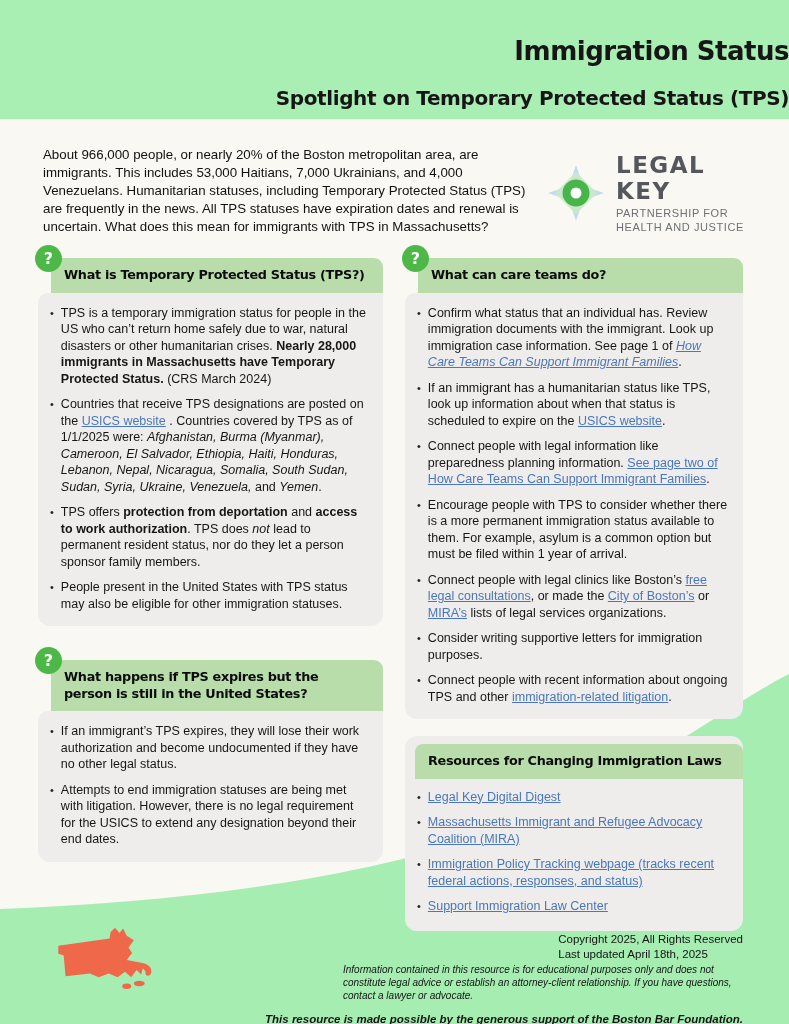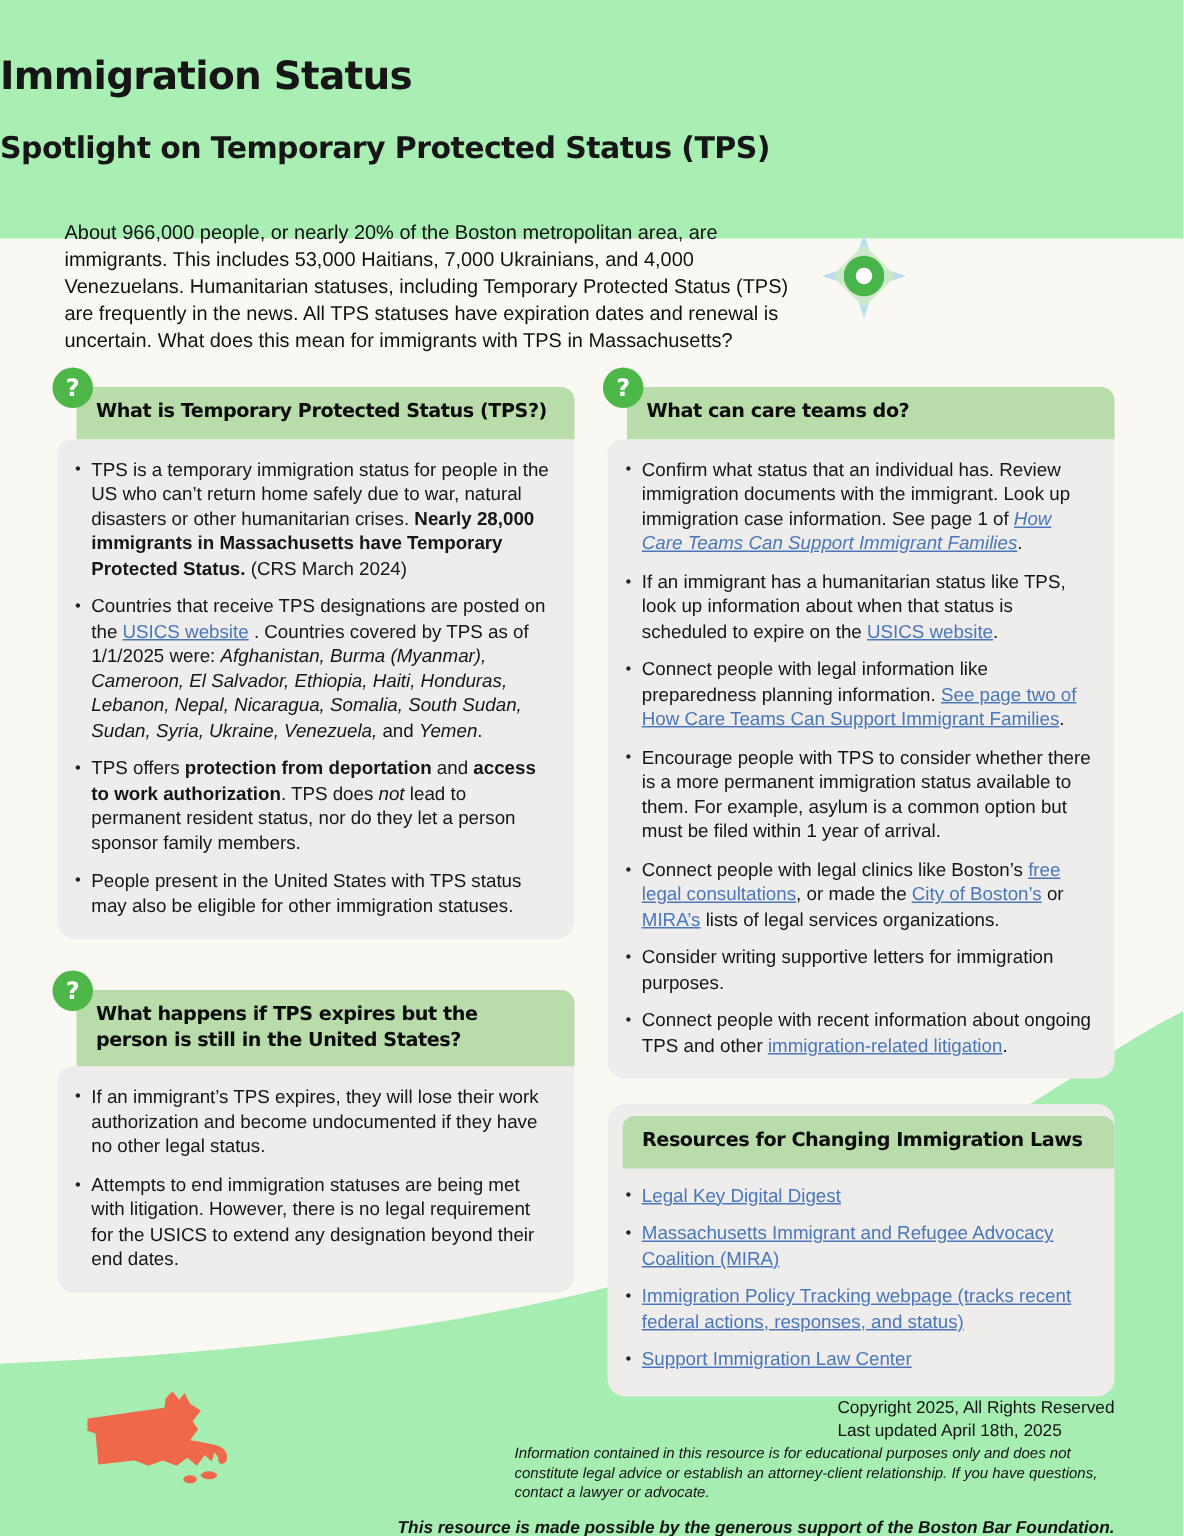--- a/index.html
+++ b/index.html
@@ -4,22 +4,22 @@
 <style>
   :root{
     --header-green:#a9efb4; --band-green:#b9dcab; --card-gray:#eeedec;
     --q-green:#4db848; --link:#4a77bb; --footer-green:#a5edb1;
     --orange:#f0684a; --logo-gray:#54575b; --ink:#161616; --bg:#f9f8f2;
   }
   *{margin:0;padding:0;box-sizing:border-box;}
   html,body{width:789px;height:1024px;}
   body{position:relative;overflow:hidden;background:var(--bg);
        font-family:"Liberation Sans",sans-serif;color:var(--ink);}
-  .hdr{position:absolute;top:0;left:0;width:789px;height:159px;
-       background:var(--header-green);text-align:left;}
+  .hdr{position:absolute;top:0;left:0;width:789px;height:119px;
+       background:var(--header-green);text-align:right;}
   .hdr h1{font-family:"DejaVu Sans","Liberation Sans",sans-serif;font-weight:bold;
           font-size:26px;letter-spacing:-0.5px;padding-top:36px;}
   .hdr h2{font-family:"DejaVu Sans","Liberation Sans",sans-serif;font-weight:bold;
           font-size:20px;letter-spacing:-0.4px;margin-top:20px;}
   .intro{position:absolute;left:43px;top:146px;width:492px;
          font-size:13.3px;line-height:1.36;color:#111;}
   .logo{position:absolute;left:544px;top:152px;width:216px;display:flex;align-items:center;gap:8px;}
   .logo svg{width:64px;height:64px;flex:none;}
   .logo-name{font-family:"DejaVu Sans","Liberation Sans",sans-serif;font-weight:bold;
              font-size:23px;letter-spacing:1.5px;color:var(--logo-gray);}
@@ -69,20 +69,27 @@
 
 <p class="intro">About 966,000 people, or nearly 20% of the Boston metropolitan area, are immigrants. This includes 53,000 Haitians, 7,000 Ukrainians, and 4,000 Venezuelans. Humanitarian statuses, including Temporary Protected Status (TPS) are frequently in the news. All TPS statuses have expiration dates and renewal is uncertain. What does this mean for immigrants with TPS in Massachusetts?</p>
 
 <div class="logo">
   <svg viewBox="0 0 64 64" aria-hidden="true">
     <path d="M32,4 L39,25 L60,32 L39,39 L32,60 L25,39 L4,32 L25,25 Z" fill="#bcdcf2"></path>
     <rect x="17" y="17" width="30" height="30" fill="#cde9c6" opacity="0.85" transform="rotate(45 32 32)"></rect>
     <circle cx="32" cy="32" r="13.5" fill="#47b54a"></circle>
     <circle cx="32" cy="32" r="5.5" fill="#ffffff"></circle>
   </svg>
+  <div class="logo-text">
+    <div class="logo-name">LEGAL KEY</div>
+    <div class="logo-tag">
+      <span>PARTNERSHIP FOR</span><br>
+      <span>HEALTH AND JUSTICE</span>
+    </div>
+  </div>
 </div>
 
 <section class="card s1">
   <div class="qicon">?</div>
   <div class="band">
     <span class="stitle">What is Temporary Protected Status (TPS?)</span>
   </div>
   <div class="cbody bullets">
       <div class="bullet">
         <span class="dot">•</span>

